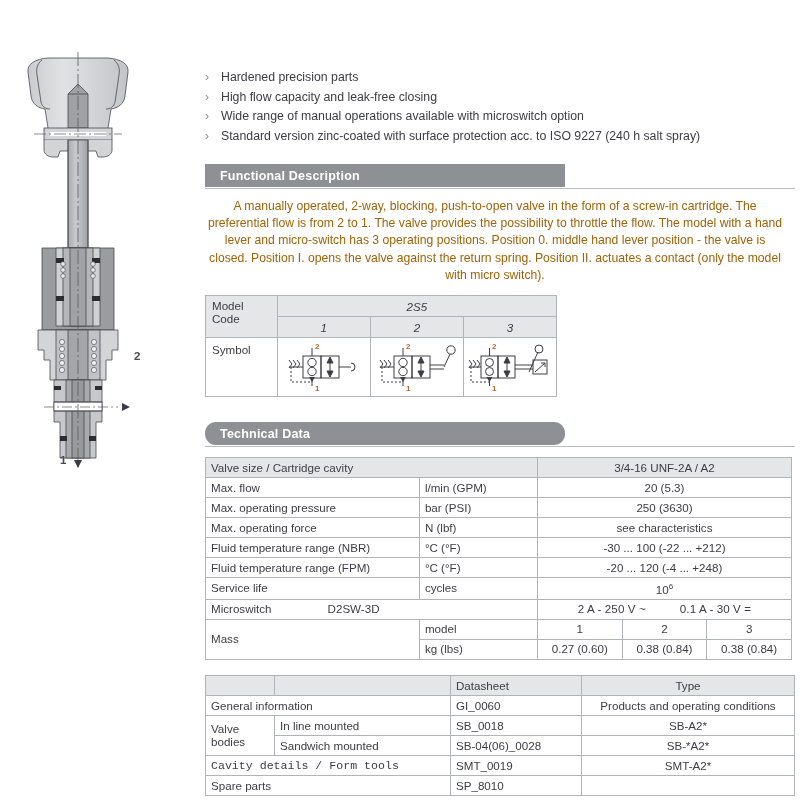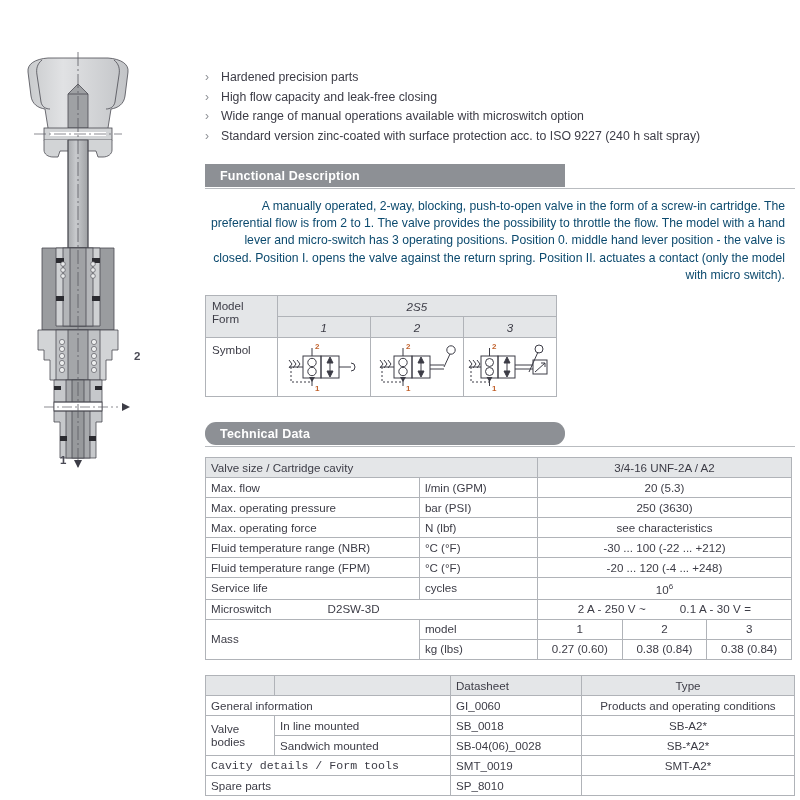--- a/index.html
+++ b/index.html
@@ -39,22 +39,22 @@
   
   .bullets{margin:12px 0 0 0;padding:0;list-style:none;}
   .bullets li{
     position:relative;padding-left:16px;font-size:12.3px;line-height:18.5px;
     color:#3c3c46;margin-bottom:1px;
   }
   .bullets li .chev{position:absolute;left:0;top:0;color:#8d9095;font-size:12px;}
 
   
   .para{
-    margin:11px 0 6px 0;font-size:12.2px;line-height:17.2px;color:#0c4a6e;
-    width:580px;text-align:right;
+    margin:11px 0 6px 0;font-size:12.2px;line-height:17.2px;color:#a16207;
+    width:580px;text-align:center;
   }
 
   
   table{border-collapse:collapse;font-size:11.6px;color:#3c3c46;}
   td,th{border:1px solid #b0b3b8;padding:2px 5px;font-weight:normal;vertical-align:middle;}
   .hdr{background:#e4e6e8;}
   .ctr{text-align:center;font-style:italic;}
 
   
   .model-tbl{width:352px;margin-top:11px;}
@@ -221,21 +221,21 @@
     <div class="sect" style="margin-top:19px;">
       <div class="sect-bar" style="width:360px;">
         <span class="cap">Functional Description</span>
         <div class="sect-rule"></div>
       </div>
       <p class="para">A manually operated, 2-way, blocking, push-to-open valve in the form of a screw-in cartridge. The preferential flow is from 2 to 1. The valve provides the possibility to throttle the flow. The model with a hand lever and micro-switch has 3 operating positions. Position 0. middle hand lever position - the valve is closed. Position I. opens the valve against the return spring. Position II. actuates a contact (only the model with micro switch).</p>
 
       <table class="model-tbl">
         <tbody>
             <tr>
-          <td class="hdr lbl" rowspan="2" style="vertical-align:top;padding-top:3px;">Model Form</td>
+          <td class="hdr lbl" rowspan="2" style="vertical-align:top;padding-top:3px;">Model Code</td>
           <td class="hdr ctr" colspan="3">2S5</td>
         </tr>
         <tr>
           <td class="hdr ctr" style="width:89px;">1</td>
           <td class="hdr ctr" style="width:89px;">2</td>
           <td class="hdr ctr" style="width:89px;">3</td>
         </tr>
         <tr>
           <td class="lbl" style="vertical-align:top;padding-top:5px;">Symbol</td>
 

